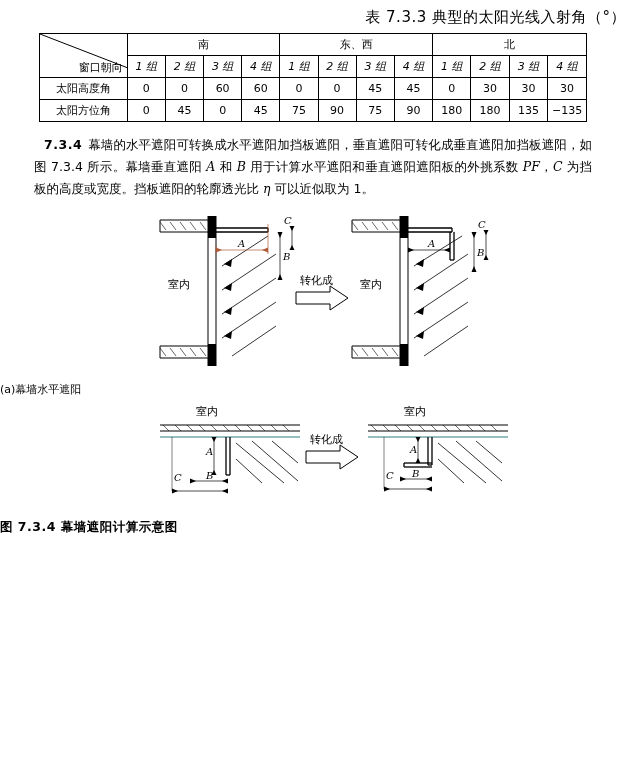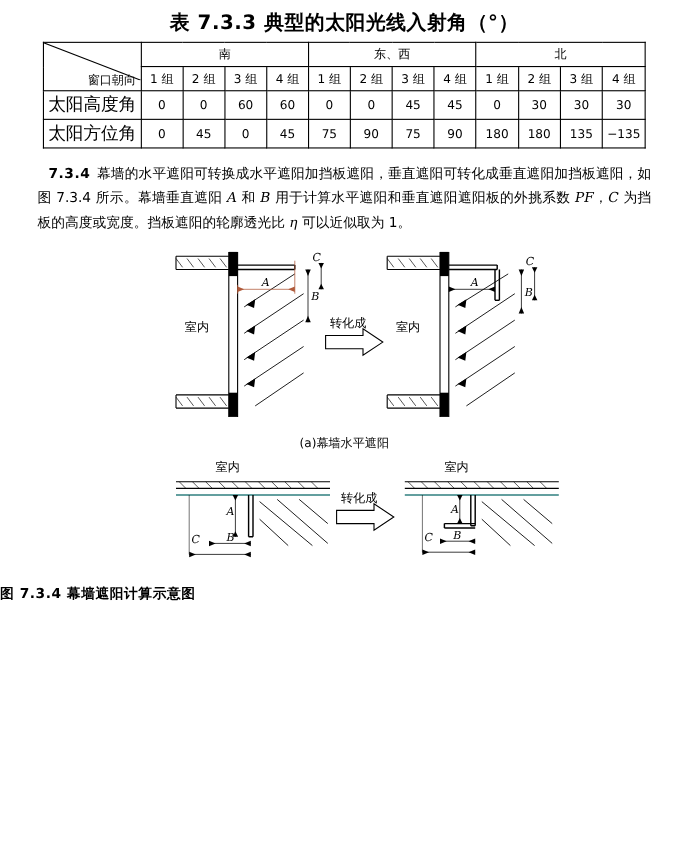--- a/index.html
+++ b/index.html
@@ -17,23 +17,23 @@
   }
   .page {
     position: relative;
     width: 626px;
     height: 778px;
     padding: 0;
   }
 
   
   .table-caption {
-    text-align: center;
-    font-size: 18px;
-    font-weight: bold;
+    text-align: right;
+    font-size: 15px;
+    font-weight: normal;
     margin: 8px 0 6px 0;
     letter-spacing: 0.5px;
   }
   table.t733 {
     border-collapse: collapse;
     margin: 0 auto;
     width: 548px;
     font-size: 11px;
   }
   table.t733 td, table.t733 th {
@@ -41,41 +41,42 @@
     text-align: center;
     padding: 2px 0;
     height: 17px;
     font-weight: normal;
   }
   table.t733 td.hdr-dir {
     width: 88px;
   }
   table.t733 td.grp {
     width: 38px;
+    font-style: italic;
   }
   .corner-cell {
     position: relative;
     height: 34px;
     padding: 0 !important;
     vertical-align: top;
     font-family: Liberation Serif, serif;
   }
   .corner-cell .diag {
     position: absolute;
     left: 0; top: 0; right: 0; bottom: 0;
   }
   .corner-cell .diag svg { display: block; }
   .corner-cell .lbl {
     position: absolute;
     right: 4px;
     bottom: 2px;
     font-size: 11px;
   }
   .rowname {
-    font-size: 16px;
+    font-size: 11px;
     white-space: nowrap;
   }
 
   
   .clause {
     font-size: 12.5px;
     line-height: 1.75;
     margin: 12px 34px 0 34px;
     text-align: justify;
   }
@@ -90,21 +91,20 @@
     font-style: italic;
   }
 
   
   .figure-wrap {
     position: relative;
     width: 626px;
     margin-top: 6px;
   }
   .fig-caption {
-    text-align: center;
     font-size: 11px;
     margin-top: 2px;
   }
   .fig-title {
     text-align: left;
     font-size: 12.5px;
     font-weight: bold;
     margin-top: 12px;
     letter-spacing: 0.5px;
   }

